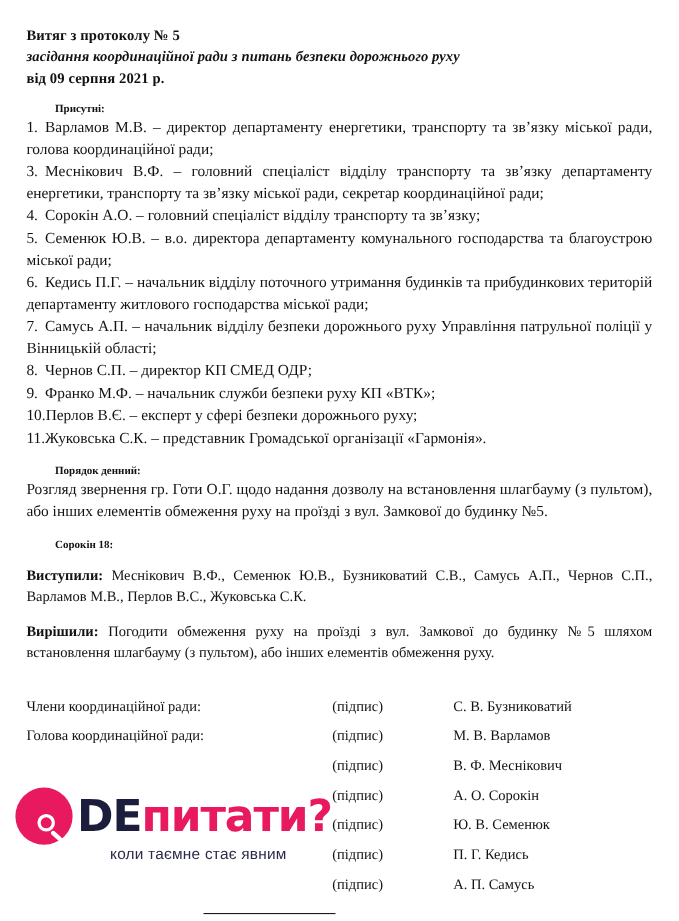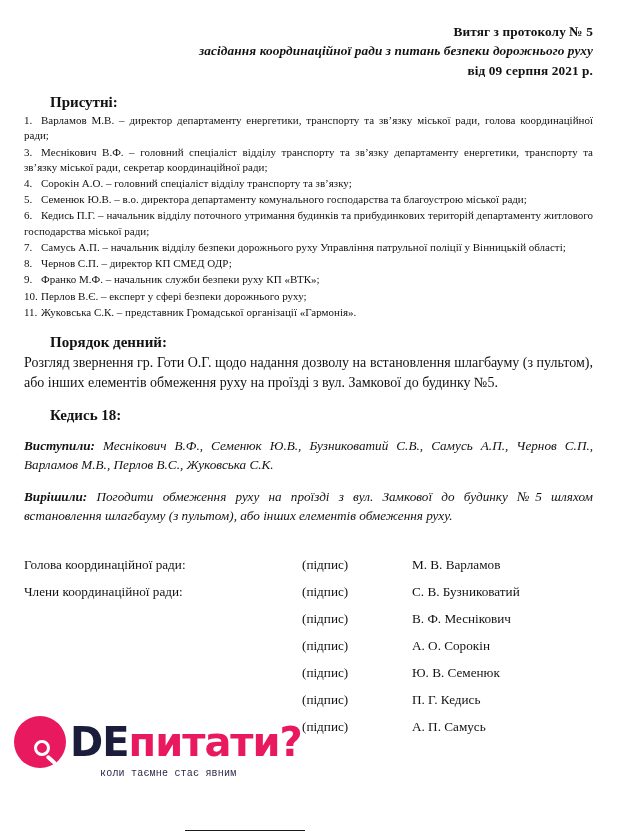--- a/index.html
+++ b/index.html
@@ -16,71 +16,70 @@
     color: #121212;
   }
   .page {
     position: relative;
     width: 617px;
     height: 837px;
     box-sizing: border-box;
     padding: 22px 24px 0 24px;
   }
   .title-block {
-    text-align: right;
+    text-align: left;
     font-weight: bold;
     font-size: 13.3px;
     line-height: 1.45;
     letter-spacing: 0.1px;
   }
   .title-line1 { font-size: 13.3px; }
   .title-line2 { font-size: 13.3px; font-style: italic; }
   .title-line3 { font-size: 13.3px; }
 
   .section-heading {
     font-weight: bold;
-    font-size: 15px;
+    font-size: 10px;
     margin-top: 14px;
     margin-bottom: 2px;
     padding-left: 26px;
   }
 
   .para {
     font-size: 14px;
     line-height: 1.42;
     text-align: justify;
     text-justify: inter-word;
     margin: 0;
   }
   .list {
     margin: 0;
     padding: 0;
     list-style: none;
   }
   .list li {
-    font-size: 11px;
+    font-size: 14px;
     line-height: 1.42;
     text-align: justify;
     text-justify: inter-word;
     margin: 0 0 0.5px 0;
     display: block;
   }
   .num {
     display: inline-block;
     min-width: 17px;
   }
 
   .agenda-body {
     margin-top: 1px;
   }
   .q-line {
     font-size: 13.2px;
     line-height: 1.42;
     text-align: justify;
-    font-style: italic;
   }
   .lbl-bold { font-weight: bold; }
 
   .sign-table {
     margin-top: 26px;
     width: 100%;
     border-collapse: collapse;
     font-size: 13.2px;
   }
   .sign-table td {
@@ -147,22 +146,22 @@
     font-size: 40px;
     letter-spacing: -1px;
     line-height: 52px;
   }
   .wm-de { color: #1c1c3c; }
   .wm-pytaty { color: #e8195f; }
   .wm-sub {
     position: absolute;
     left: 92px;
     top: 62px;
-    font-family: Liberation Mono, monospace;
-    font-size: 10px;
+    font-family: Liberation Sans, sans-serif;
+    font-size: 14px;
     color: #2a2a4a;
     letter-spacing: 0.2px;
   }
 </style>
 </head>
 <body>
 
 <div class="page">
 
   <div class="title-block">
@@ -182,41 +181,41 @@
     <li><span class="num">7.</span><span>Самусь А.П. – начальник відділу безпеки дорожнього руху Управління патрульної поліції  у Вінницькій області;</span></li>
     <li><span class="num">8.</span><span>Чернов С.П. –   директор  КП СМЕД ОДР;</span></li>
     <li><span class="num">9.</span><span>Франко М.Ф. – начальник служби безпеки руху  КП «ВТК»;</span></li>
     <li><span class="num">10.</span><span>Перлов В.Є. – експерт у сфері безпеки дорожнього руху;</span></li>
     <li><span class="num">11.</span><span>Жуковська С.К.  – представник Громадської організації «Гармонія».</span></li>
   </ul>
 
   <div class="section-heading">Порядок денний:</div>
   <p class="para agenda-body">Розгляд звернення гр. Готи О.Г. щодо надання дозволу на встановлення шлагбауму (з пультом), або інших елементів обмеження руху  на проїзді з вул. Замкової до будинку №5.</p>
 
-  <div class="section-heading">Кедись  18:</div>
+  <div class="section-heading">Сорокін  18:</div>
   <p class="q-line">
     <span class="lbl-bold">Виступили:</span>
     <span>Меснікович В.Ф., Семенюк Ю.В., Бузниковатий С.В., Самусь А.П., Чернов С.П., Варламов М.В.,  Перлов В.С., Жуковська С.К.</span>
   </p>
   <p class="q-line">
     <span class="lbl-bold">Вирішили:</span>
     <span>Погодити обмеження руху на  проїзді з  вул. Замкової до будинку №5 шляхом встановлення шлагбауму (з пультом), або інших елементів обмеження руху.</span>
   </p>
 
   <table class="sign-table">
     <tbody>
       <tr>
+        <td class="col-role">Члени  координаційної  ради:</td>
+        <td class="col-sign">(підпис)</td>
+        <td class="col-name">С. В. Бузниковатий</td>
+      </tr>
+      <tr>
         <td class="col-role">Голова координаційної  ради:</td>
         <td class="col-sign">(підпис)</td>
         <td class="col-name">М. В. Варламов</td>
-      </tr>
-      <tr>
-        <td class="col-role">Члени  координаційної  ради:</td>
-        <td class="col-sign">(підпис)</td>
-        <td class="col-name">С. В. Бузниковатий</td>
       </tr>
       <tr>
         <td class="col-role"></td>
         <td class="col-sign">(підпис)</td>
         <td class="col-name">В. Ф. Меснікович</td>
       </tr>
       <tr>
         <td class="col-role"></td>
         <td class="col-sign">(підпис)</td>
         <td class="col-name">А. О. Сорокін</td>

